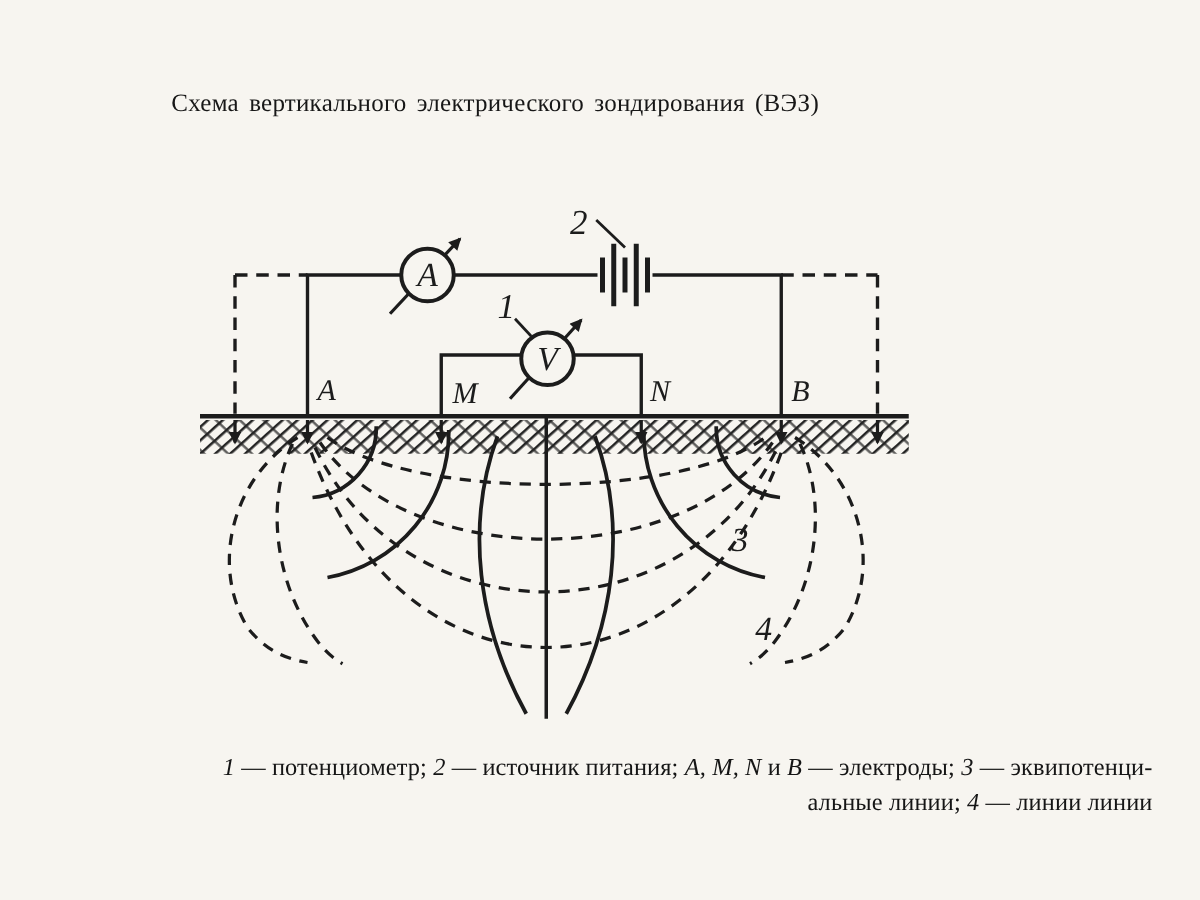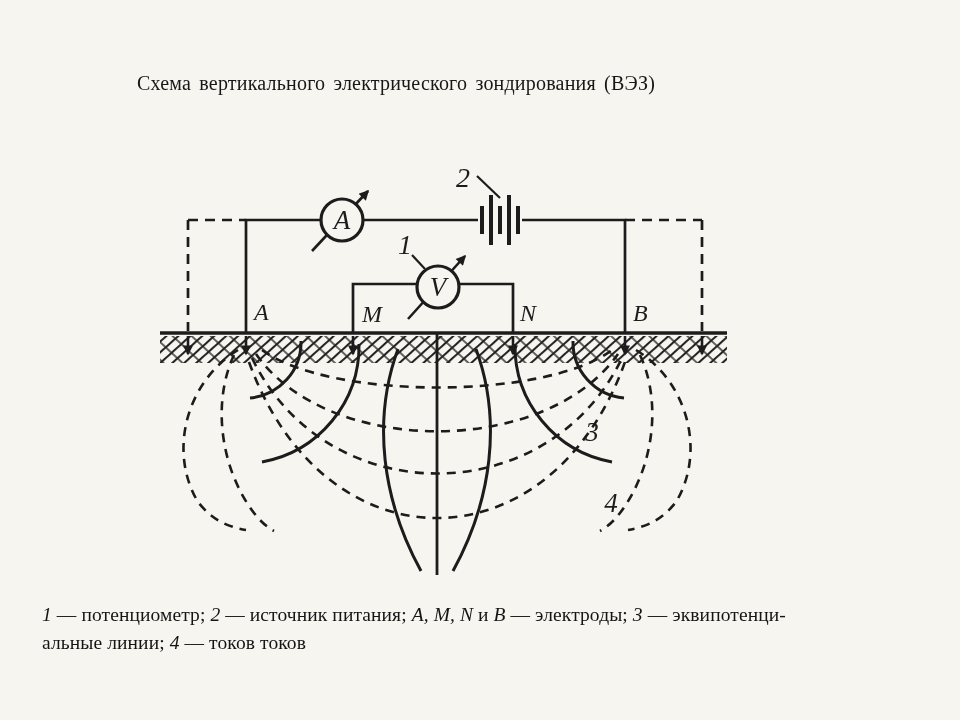--- a/index.html
+++ b/index.html
@@ -13,21 +13,21 @@
     position:absolute;left:0;top:0;width:960px;height:720px;
     background:#f7f5f0;
   }
   .title{
     position:absolute;left:137px;top:72px;width:700px;
     font-size:20px;letter-spacing:.2px;word-spacing:3px;color:#171717;
     white-space:nowrap;
   }
   .caption{
     position:absolute;left:42px;top:601px;width:880px;
-    font-size:19.5px;line-height:28px;color:#151515;letter-spacing:.1px;
+    font-size:19.5px;line-height:28px;color:#151515;letter-spacing:.1px;text-align:right;
   }
   .caption .it{font-style:italic;}
   svg{position:absolute;left:0;top:0;}
   svg text{font-family:"Liberation Serif", serif;fill:#1c1c1c;}
   svg text.lbl{font-style:italic;}
 </style>
 </head>
 <body>
 
 <div id="paper"></div>
@@ -127,14 +127,14 @@
     <text class="lbl" x="611" y="512" font-size="27" text-anchor="middle">4</text>
     <text class="lbl" x="254" y="320" font-size="24">A</text>
     <text class="lbl" x="362" y="322" font-size="24">M</text>
     <text class="lbl" x="520" y="321" font-size="24">N</text>
     <text class="lbl" x="633" y="321" font-size="24">B</text>
   </g>
 </svg>
 
 <div class="caption">
   <div><span class="it">1</span><span> — потенциометр; </span><span class="it">2</span><span> — источник питания; </span><span class="it">A, M, N</span><span> и </span><span class="it">B</span><span> — электроды; </span><span class="it">3</span><span> — эквипотенци-</span></div>
-  <div><span>альные линии; </span><span class="it">4</span><span> — токов токов</span></div>
+  <div><span>альные линии; </span><span class="it">4</span><span> — линии линии</span></div>
 </div>
 
 </body></html>

